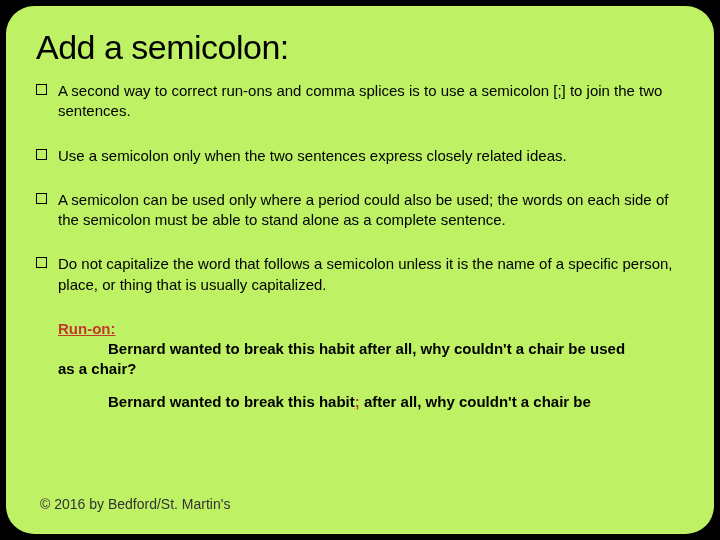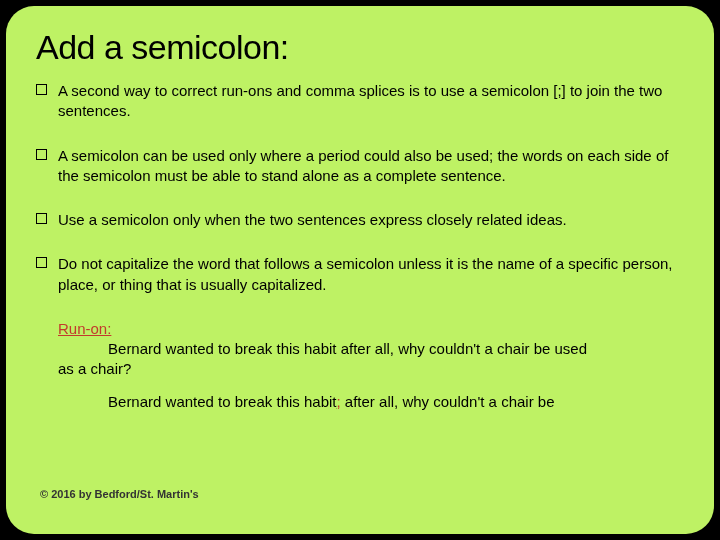--- a/index.html
+++ b/index.html
@@ -44,64 +44,64 @@
     top: 3px;
     width: 11px;
     height: 11px;
     border: 1px solid #000;
   }
   .example-block {
     padding-left: 22px;
     font-size: 15px;
     color: #000;
     line-height: 1.35;
-    font-weight: 400;
+    font-weight: 700;
   }
   .runon-heading {
     color: #C23A2C;
     text-decoration: underline;
     display: inline;
   }
   .corrected-heading {
     color: #C23A2C;
     text-decoration: underline;
     display: inline;
   }
   .semicolon-red {
     color: #C23A2C;
     text-decoration: underline;
   }
   .copyright {
     position: absolute;
     left: 34px;
-    bottom: 34px;
-    font-size: 11px;
+    bottom: 22px;
+    font-size: 14px;
     color: #333;
-    font-weight: 700;
+    font-weight: 400;
   }
 </style>
 </head>
 <body>
 
 <div class="slide">
   <h1 class="title">Add a semicolon:</h1>
 
   <div class="bullet">
     <span class="box"></span>
     <span>A second way to correct run-ons and comma splices is to use a </span><span>semicolon [;]</span><span> to join the two sentences.</span>
   </div>
 
   <div class="bullet">
     <span class="box"></span>
-    <span>A semicolon can be used only where a period could also be used; the words on each side of the semicolon must be able to stand alone as a complete sentence.</span>
+    <span>Use a semicolon </span><span>only</span><span> when the two sentences express </span><span>closely related ideas</span><span>.</span>
   </div>
 
   <div class="bullet">
     <span class="box"></span>
-    <span>Use a semicolon </span><span>only</span><span> when the two sentences express </span><span>closely related ideas</span><span>.</span>
+    <span>A semicolon can be used only where a period could also be used; the words on each side of the semicolon must be able to stand alone as a complete sentence.</span>
   </div>
 
   <div class="bullet">
     <span class="box"></span>
     <span>Do not capitalize the word that follows a semicolon unless it is the name of a specific person, place, or thing that is usually capitalized.</span>
   </div>
 
   <div class="example-block">
     <div>
       <span class="runon-heading">Run-on:</span>

